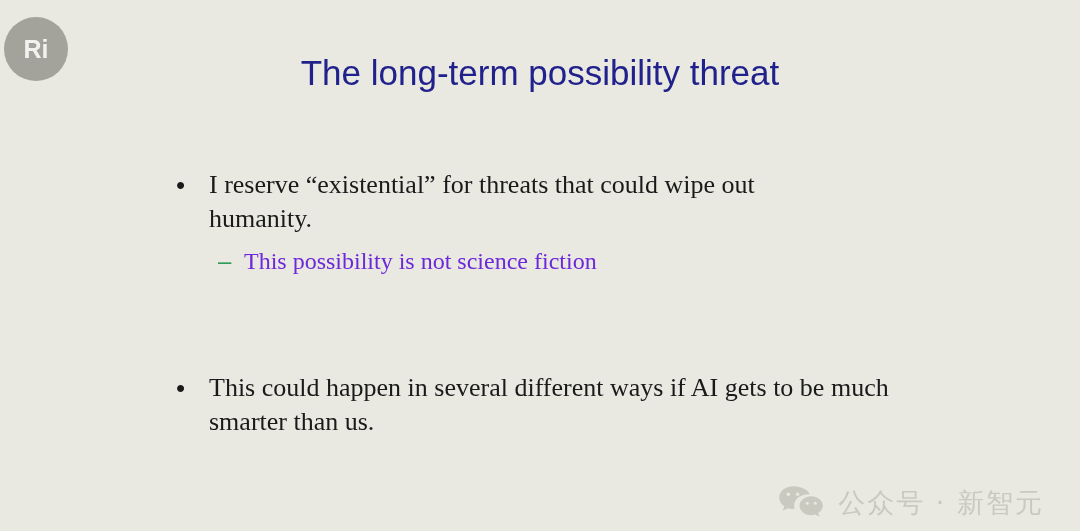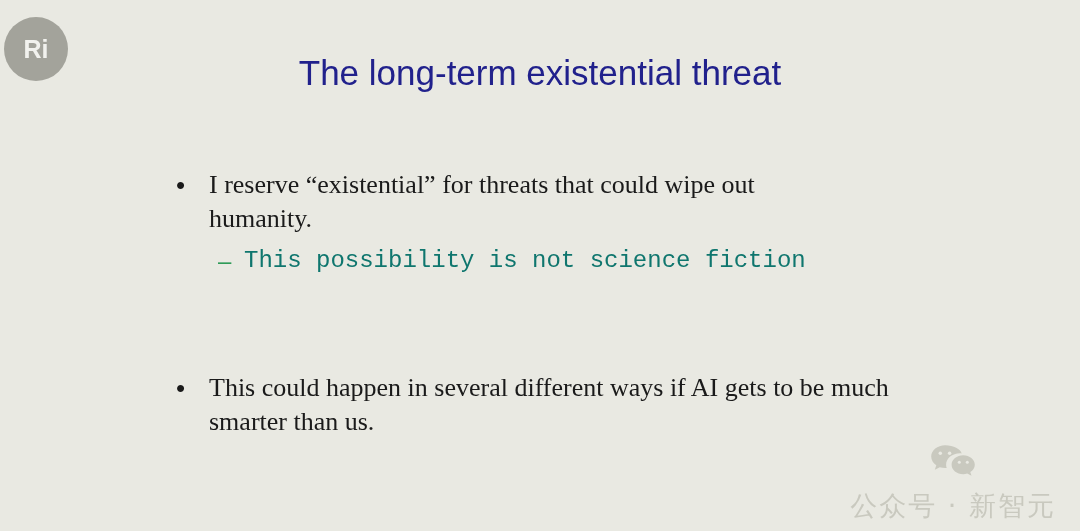--- a/index.html
+++ b/index.html
@@ -100,43 +100,42 @@
   .sub-marker {
     flex: 0 0 auto;
     color: #2e9b57;
     font-size: 24px;
     line-height: 32px;
     width: 26px;
     font-family: "Liberation Sans", sans-serif;
   }
   .sub-text {
     flex: 1 1 auto;
-    color: #0f766e;
+    color: #6d28d9;
     font-size: 24px;
     line-height: 32px;
-    font-family: Liberation Mono, monospace;
+    font-family: Liberation Serif, serif;
   }
 
   .gap {
     height: 94px;
   }
 
   .level2-block {
     max-width: 724px;
   }
 
   
   #watermark {
     position: absolute;
-    right: 24px;
+    right: 36px;
     bottom: 12px;
     display: flex;
     align-items: center;
     gap: 14px;
-    flex-direction: column;
   }
   #watermark .wm-text {
     color: #c9c9bf;
     font-size: 27px;
     letter-spacing: 2px;
     line-height: 1;
     font-family: "DejaVu Sans", sans-serif;
     white-space: nowrap;
   }
   #wechat-icon {
@@ -148,21 +147,21 @@
 </style>
 </head>
 <body>
 
 <div id="slide">
 
   <div id="avatar">
     <span class="initials">Ri</span>
   </div>
 
-  <div id="title">The long-term existential threat</div>
+  <div id="title">The long-term possibility threat</div>
 
   <div id="body">
 
     <div class="level1">
       <div class="bullet-row">
         <span class="bullet-marker">•</span>
         <span class="bullet-text">I reserve “existential” for threats that could wipe out humanity.</span>
       </div>
       <div class="sub-row">
         <span class="sub-marker">–</span>

